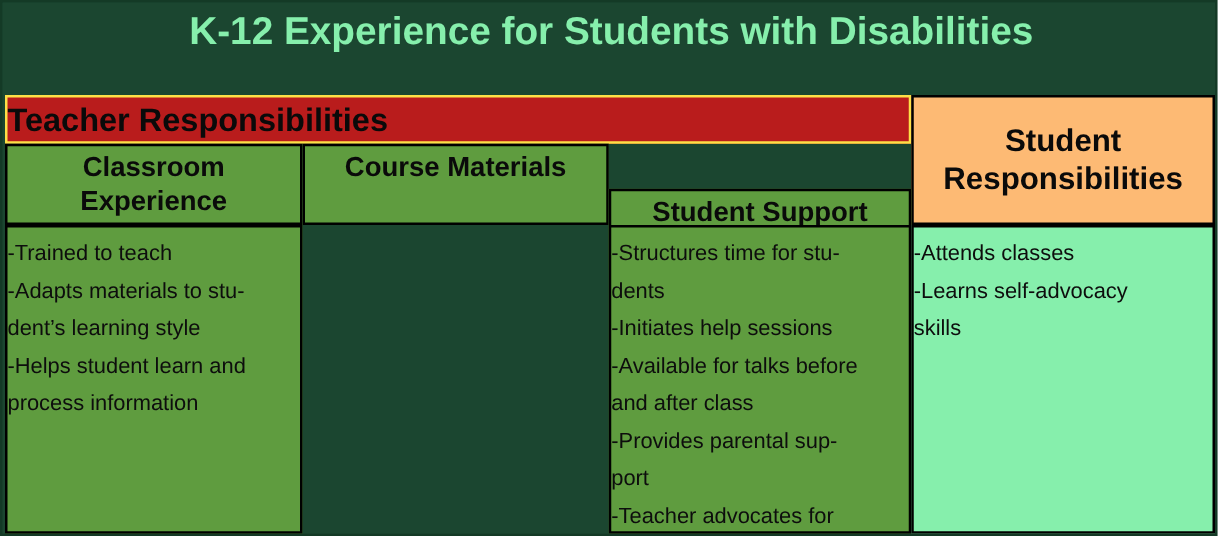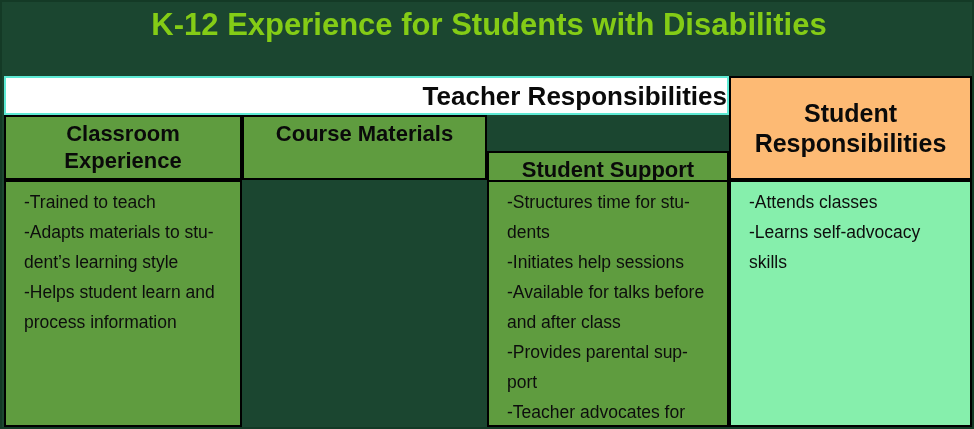--- a/index.html
+++ b/index.html
@@ -29,21 +29,21 @@
     height: 72px;
     background: #1b4630;
     display: flex;
     flex-direction: column;
     align-items: center;
     justify-content: flex-start;
     box-sizing: border-box;
     padding-top: 2px;
   }
   .main-title {
-    color: #84cc16;
+    color: #86efac;
     font-size: 31px;
     font-weight: bold;
     line-height: 42px;
     letter-spacing: 0px;
     white-space: nowrap;
   }
   .subtitle {
     color: #ffffff;
     font-size: 18px;
     font-weight: normal;
@@ -68,26 +68,26 @@
     height: 351px;
   }
 
   
   .band-teacher {
     position: absolute;
     left: 0;
     top: 0;
     width: 725px;
     height: 39px;
-    background: #ffffff;
-    border: 2px solid #5eead4;
+    background: #b91c1c;
+    border: 2px solid #fde047;
     box-sizing: border-box;
     display: flex;
     align-items: center;
-    justify-content: flex-end;
+    justify-content: flex-start;
   }
   .band-teacher-label {
     font-size: 26px;
     font-weight: bold;
     color: #0a0a0a;
     line-height: 28px;
     white-space: nowrap;
   }
 
   
@@ -136,21 +136,21 @@
   .subhead-1 { left: 238px; width: 245px; }
   .subhead-2 { left: 483px; width: 242px; margin-top: 36px; }
 
   
   .bodycell {
     position: absolute;
     top: 104px;
     height: 247px;
     border: 2px solid #000000;
     box-sizing: border-box;
-    padding: 5px 2px 0 18px;
+    padding: 5px 2px 0 0;
     overflow: hidden;
   }
   .bodycell-0 { left: 0px;   width: 238px; background: #5f9c3f; }
   .bodycell-1 { left: 238px; width: 245px; background: #5f9c3f; }
   .bodycell-2 { left: 483px; width: 242px; background: #5f9c3f; }
   .bodycell-3 { left: 725px; width: 243px; background: #86efac; top: 104px; height: 247px; }
 
   .bodytext {
     font-size: 17.5px;
     line-height: 30px;

